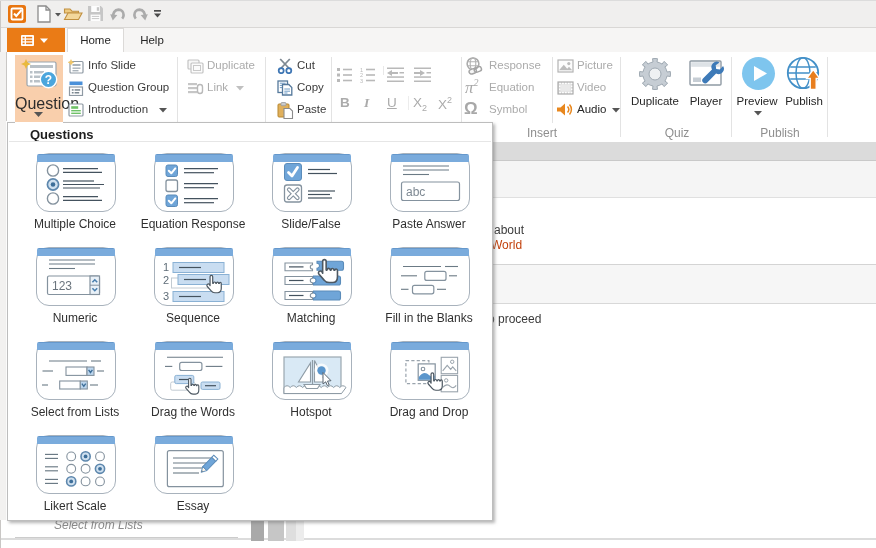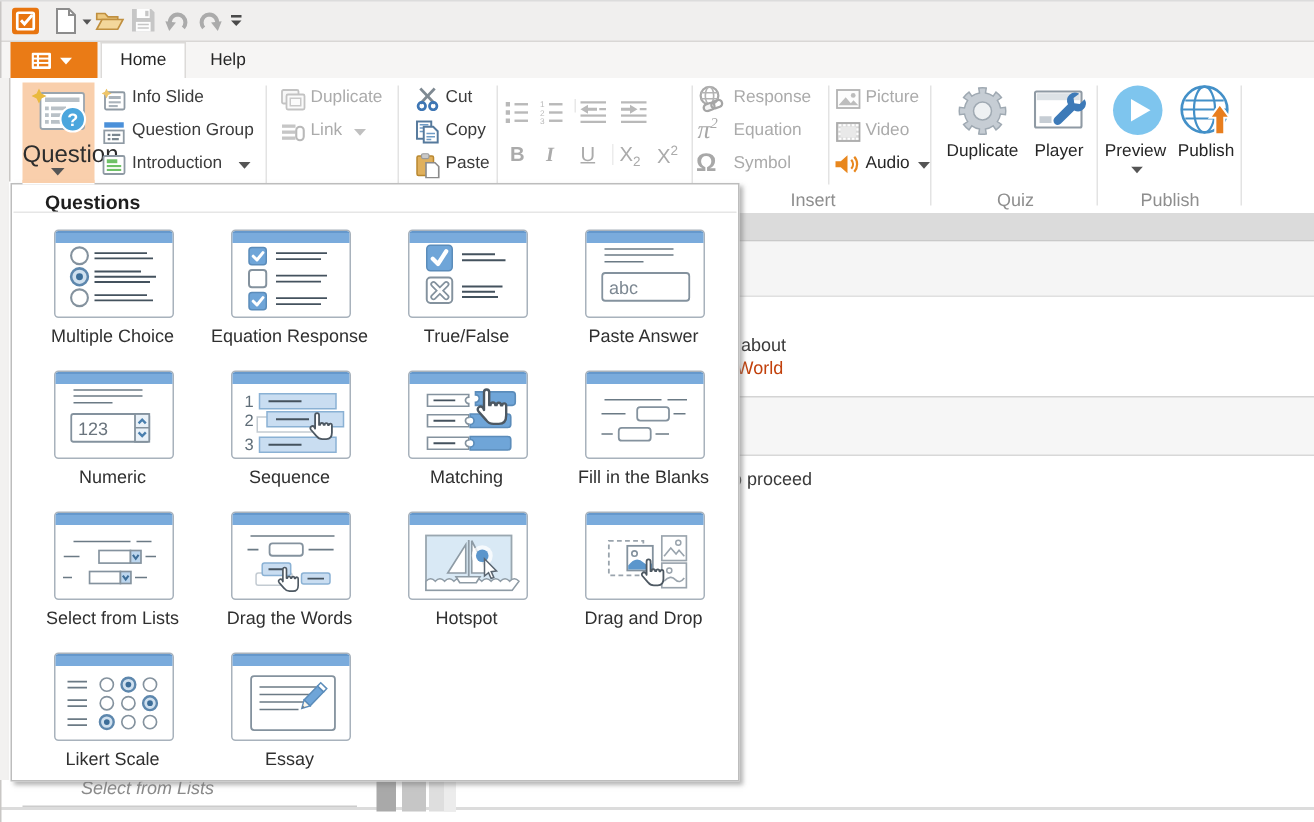--- a/index.html
+++ b/index.html
@@ -3,21 +3,21 @@
 <meta charset="utf-8">
 <style>
   html,body{margin:0;padding:0;}
   body{width:876px;height:548px;position:relative;overflow:hidden;
        font-family:"Liberation Sans",sans-serif;background:#fff;}
   .abs{position:absolute;}
   .txt{position:absolute;color:#3b3b3b;font-size:11.5px;white-space:nowrap;}
   .gtxt{position:absolute;color:#ababab;font-size:11.5px;white-space:nowrap;}
   .sep{position:absolute;width:1px;background:#e3e3e3;}
   .glabel{position:absolute;color:#8e8e8e;font-size:12px;top:126px;width:120px;text-align:center;}
-  .tile{position:absolute;width:78px;height:57px;background:#fff;border:1px solid #a8b2bc;border-radius:3px;}
+  .tile{position:absolute;width:78px;height:57px;background:#fff;border:1px solid #a8b2bc;border-radius:13px;}
   .tilehead{position:absolute;left:0;top:0;width:78px;height:8px;background:linear-gradient(#6598cc 0,#6598cc 1.5px,#7aabdc 1.5px);border-radius:2px 2px 0 0;}
   .tlabel{position:absolute;width:118px;text-align:center;color:#303030;font-size:12px;}
   .tsvg{position:absolute;left:0;top:0;}
 </style>
 </head>
 <body>
 
 <div class="abs" style="left:0;top:0;width:876px;height:1px;background:#dcdcdc;z-index:50;"></div>
 <div class="abs" style="left:0;top:0;width:876px;height:27px;background:#f0efee;border-bottom:1px solid #d9d7d5;"></div>
 
@@ -385,21 +385,21 @@
         <line x1="35" y1="15.5" x2="57" y2="15.5" stroke="#44525e" stroke-width="1.2"></line>
         <line x1="35" y1="19.5" x2="64" y2="19.5" stroke="#44525e" stroke-width="1.2"></line>
         <rect x="11.5" y="31" width="17" height="17" rx="2.5" fill="#fff" stroke="#84929e" stroke-width="1.3"></rect>
         <path d="M16 35.5 L24.5 44 M24.5 35.5 L16 44" stroke="#84929e" stroke-width="4.2" stroke-linecap="round"></path>
         <path d="M16 35.5 L24.5 44 M24.5 35.5 L16 44" stroke="#fff" stroke-width="1.9" stroke-linecap="round"></path>
         <line x1="35" y1="37" x2="62" y2="37" stroke="#44525e" stroke-width="1.2"></line>
         <line x1="35" y1="40.5" x2="57" y2="40.5" stroke="#44525e" stroke-width="1.2"></line>
         <line x1="35" y1="44" x2="59" y2="44" stroke="#44525e" stroke-width="1.2"></line>
       </svg>
     </div>
-<div class="tlabel" style="left:252px;top:217px;">True/False</div>
+<div class="tlabel" style="left:252px;top:217px;">Slide/False</div>
 <div class="tile" style="left:390px;top:153px;">
       <div class="tilehead"></div>
       <svg class="tsvg" width="78" height="57" viewBox="0 0 78 57">
         <line x1="12" y1="12" x2="58" y2="12" stroke="#6b7a85" stroke-width="1.1"></line>
         <line x1="12" y1="16" x2="58" y2="16" stroke="#6b7a85" stroke-width="1.1"></line>
         <line x1="12" y1="20.5" x2="38" y2="20.5" stroke="#6b7a85" stroke-width="1.1"></line>
         <rect x="10.5" y="28" width="58" height="18.5" rx="2" fill="#fff" stroke="#84929e" stroke-width="1.2"></rect>
         <text x="15" y="42" font-size="12" fill="#7d8892" font-family="Liberation Sans">abc</text>
       </svg>
     </div>

